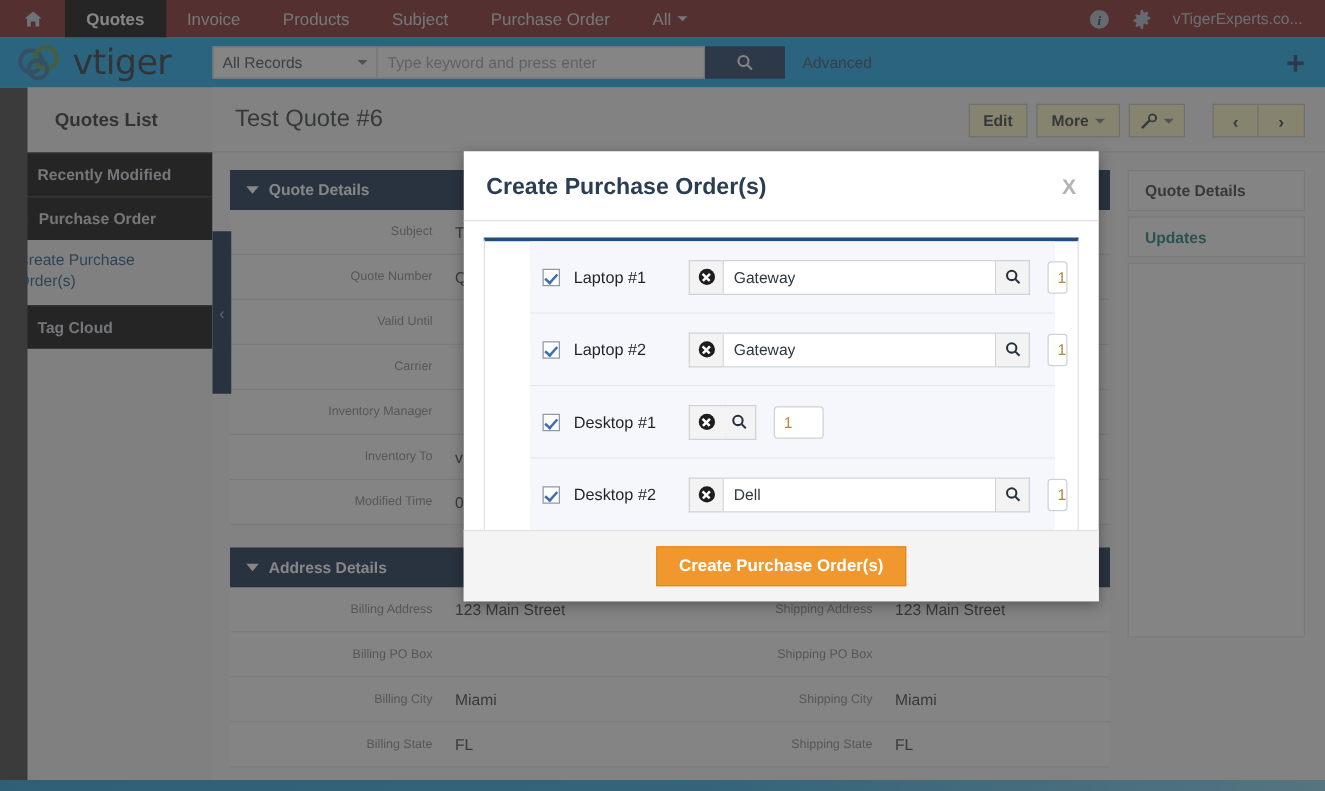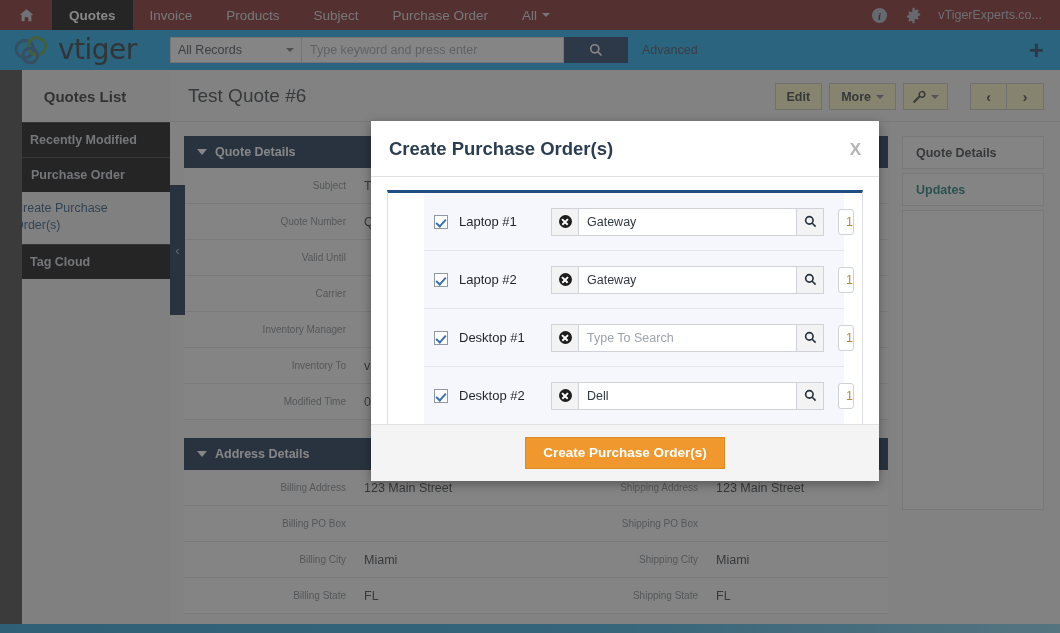--- a/index.html
+++ b/index.html
@@ -526,21 +526,20 @@
         <div class="qty">1</div>
       </div>
 
       <div class="prow">
         <div class="cbox"></div>
         <div class="prow-label">Desktop #1</div>
         <div class="inputgrp">
           <div class="clear-btn">
               <span class="xcircle"></span>
             </div>
-          <div class="txt ph">Type To Search</div>
           <div class="mag-btn">
             <svg width="13" height="13" viewBox="0 0 16 16" fill="none" stroke="#24303d" stroke-width="2">
               <circle cx="6.6" cy="6.6" r="4.6"></circle>
                 <path d="M10.2 10.2 L14.3 14.3"></path>
             </svg>
           </div>
         </div>
         <div class="qty">1</div>
       </div>
 

